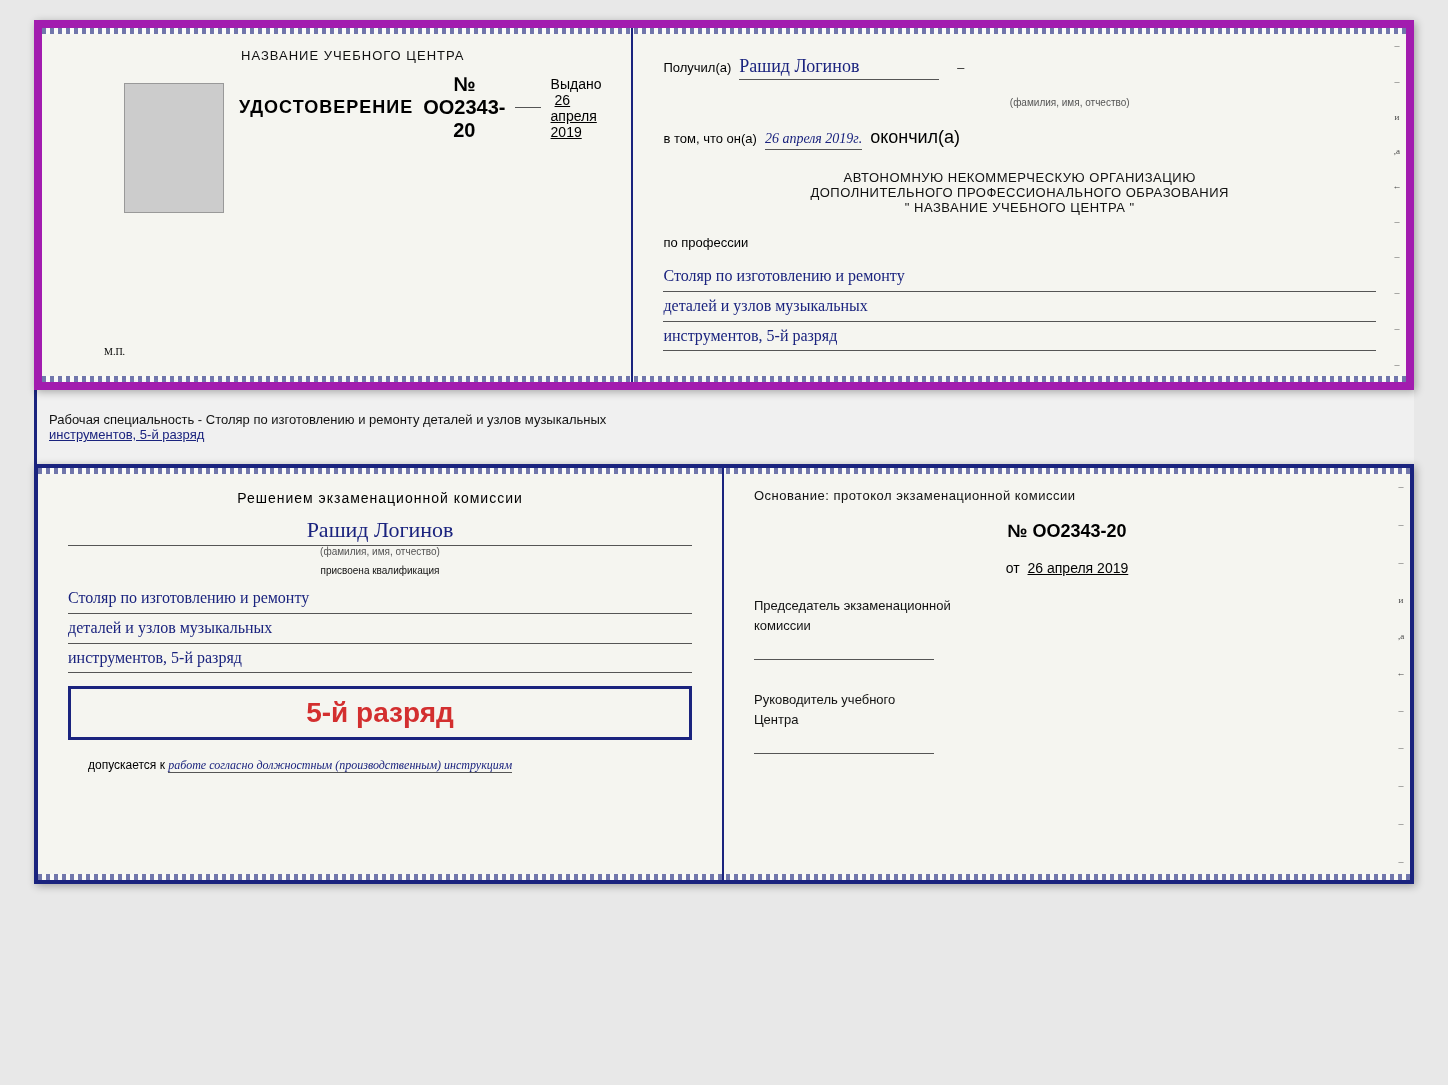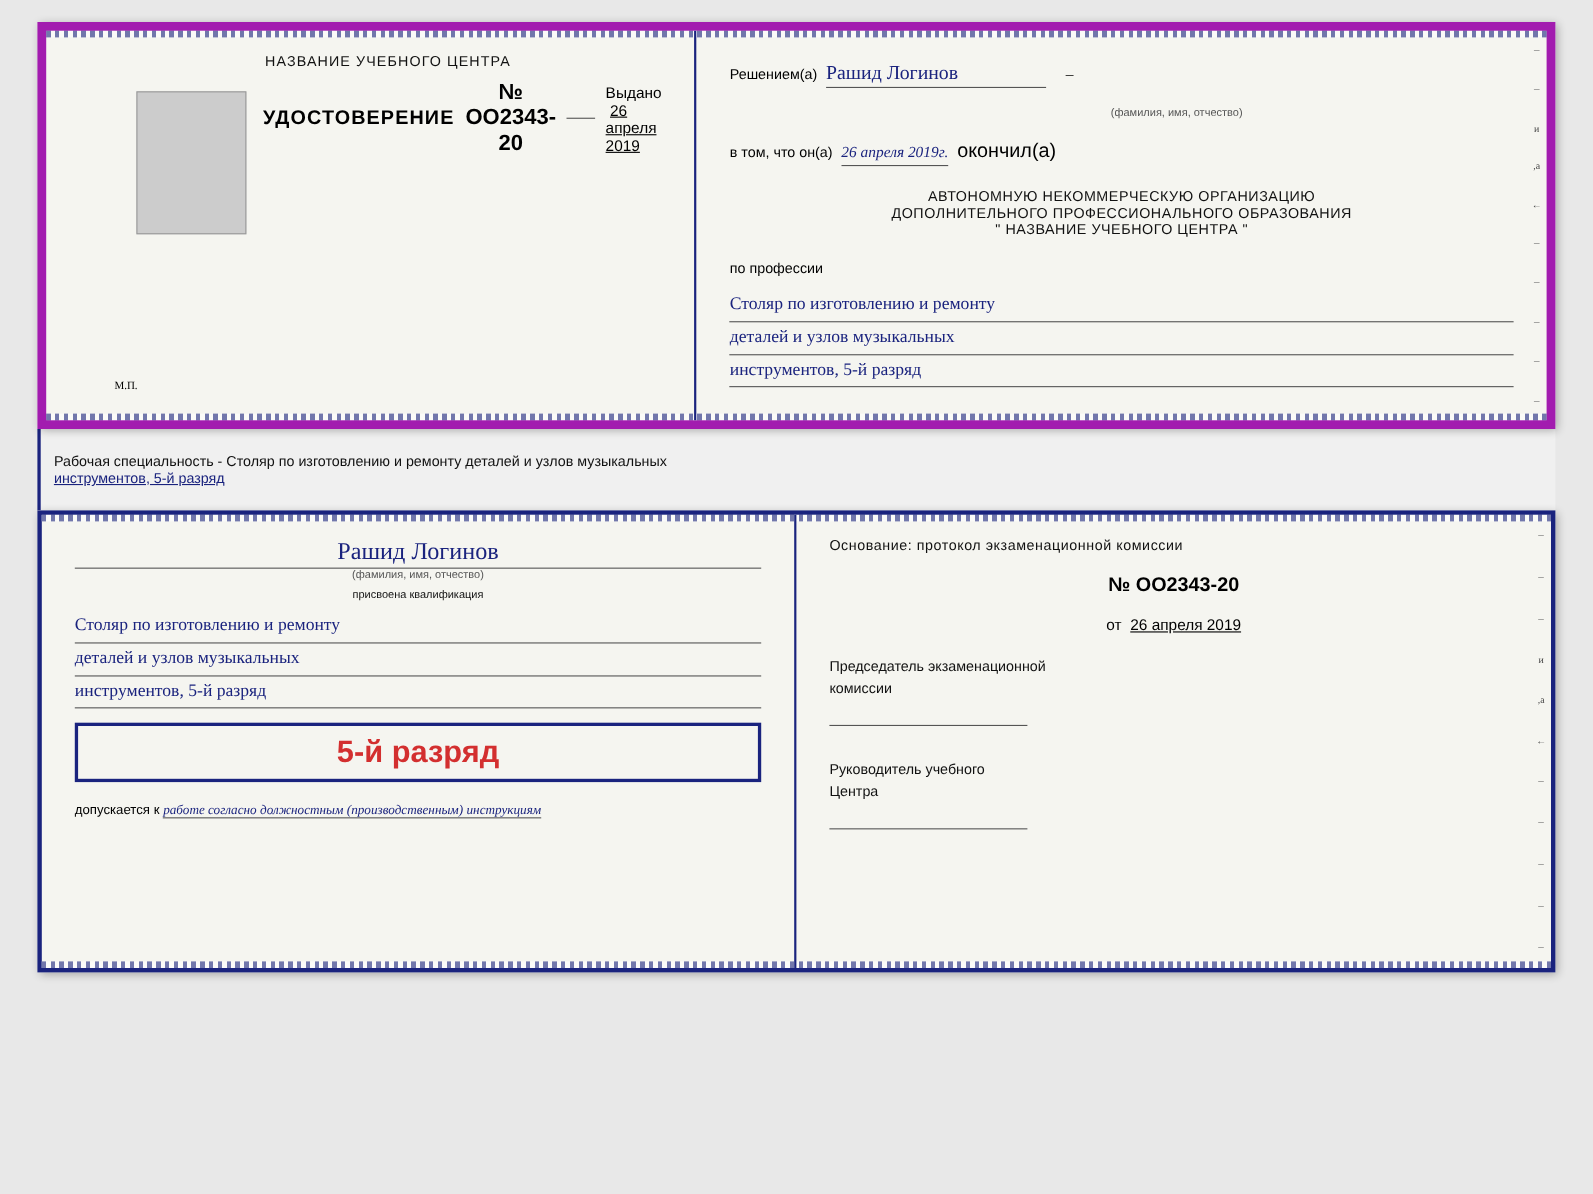--- a/index.html
+++ b/index.html
@@ -377,21 +377,21 @@
           </div>
         </div>
       </div>
 
       <div class="cert-mp">М.П.</div>
     </div>
 
     <div class="cert-right">
 
       <div style="display:flex; align-items:baseline; gap:8px; margin-top:8px;">
-        <span style="font-size:13px; font-family:Arial,sans-serif;">Решением(а)</span>
+        <span style="font-size:13px; font-family:Arial,sans-serif;">Получил(а)</span>
         <span class="right-field-handwritten" style="min-width:200px;">Рашид Логинов</span>
         <span style="font-size:14px; margin-left:10px;">–</span>
       </div>
       <div style="text-align:center; margin-left:100px;">
         <span class="right-field-subtext">(фамилия, имя, отчество)</span>
       </div>
 
       <div style="display:flex; align-items:baseline; gap:8px; margin-top:5px;">
         <span style="font-size:13px; font-family:Arial,sans-serif;">в том, что он(а)</span>
         <span class="right-field-italic">26 апреля 2019г.</span>
@@ -431,39 +431,42 @@
     <span>Рабочая специальность - Столяр по изготовлению и ремонту деталей и узлов музыкальных</span>
     <br>
     <span class="underlined">инструментов, 5-й разряд</span>
   </div>
 
   <div class="bottom-doc">
     <div class="doc-border-pattern"></div>
     <div class="doc-border-pattern-bottom"></div>
 
     <div class="bottom-left">
+      <div class="bottom-title">
+        <span>Решением экзаменационной комиссии</span>
+      </div>
 
       <div style="text-align:center;">
         <div class="bottom-handwritten-name">Рашид Логинов</div>
         <div class="bottom-subtext">(фамилия, имя, отчество)</div>
       </div>
 
       <div class="bottom-plain-text">присвоена квалификация</div>
 
       <div>
         <span class="qualification-text">Столяр по изготовлению и ремонту</span>
         <span class="qualification-text">деталей и узлов музыкальных</span>
         <span class="qualification-text">инструментов, 5-й разряд</span>
       </div>
 
       <div class="rank-box">
         <div class="rank-text">5-й разряд</div>
       </div>
 
-      <div style="font-size:12px; font-family:Arial,sans-serif; margin-top:5px;">
+      <div style="font-size:12px; font-family:Arial,sans-serif; margin-top:5px;margin-left:20px;">
         <span>допускается к</span>
         <span class="допускается-italic">работе согласно должностным (производственным) инструкциям</span>
       </div>
 
     </div>
 
     <div class="bottom-right">
 
       <div class="osnovaniye">Основание: протокол экзаменационной комиссии</div>
 

